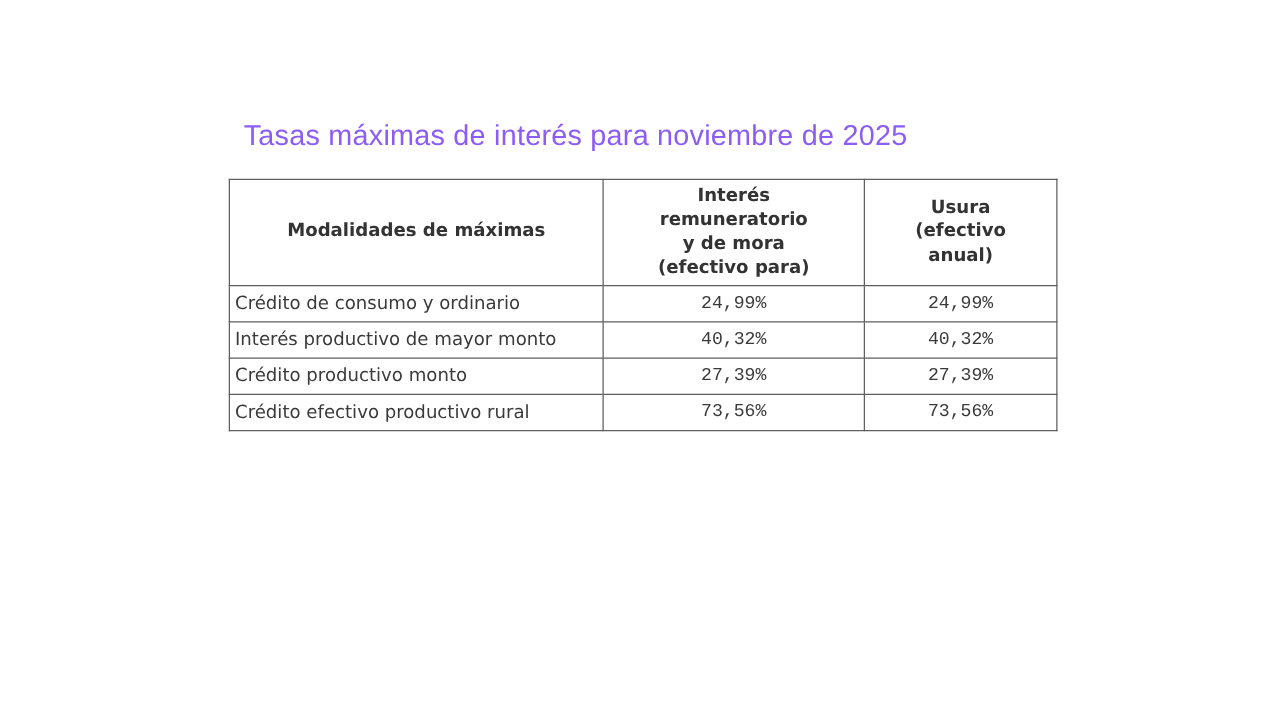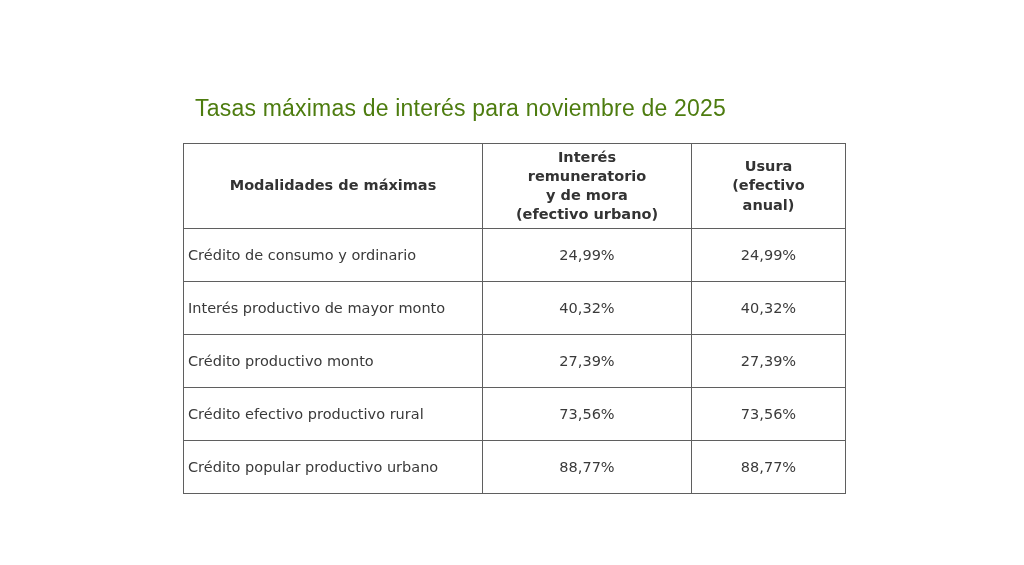--- a/index.html
+++ b/index.html
@@ -16,21 +16,21 @@
     height: 565px;
     background: #ffffff;
   }
   .page-title {
     position: absolute;
     left: 195px;
     top: 95px;
     font-family: "Liberation Sans", sans-serif;
     font-size: 23px;
     font-weight: 400;
-    color: #4d7c0f;
+    color: #8b5cf6;
     letter-spacing: 0.2px;
     white-space: nowrap;
   }
   table.rates {
     position: absolute;
     left: 183px;
     top: 143px;
     width: 662px;
     border-collapse: collapse;
     table-layout: fixed;
@@ -49,30 +49,31 @@
     height: 85px;
     line-height: 1.32;
     white-space: pre-line;
     color: #333333;
   }
   col.c1 { width: 299px; }
   col.c2 { width: 209px; }
   col.c3 { width: 154px; }
   table.rates td {
     height: 28px;
-    padding: 18px 4px;
+    padding: 6px 4px;
     vertical-align: middle;
   }
   td.modality {
     text-align: left;
     padding-left: 9px;
     white-space: nowrap;
   }
   td.rate {
     text-align: center;
+    font-family: Liberation Mono, monospace;
   }
 </style>
 </head>
 <body>
 
 <div class="stage">
 
   <div class="page-title">Tasas máximas de interés para noviembre de 2025</div>
 
   <table class="rates">
@@ -80,21 +81,21 @@
       <col class="c1">
       <col class="c2">
       <col class="c3">
     </colgroup>
     <thead>
       <tr>
         <th>Modalidades de máximas</th>
         <th>Interés
 remuneratorio
 y de mora
-(efectivo urbano)</th>
+(efectivo para)</th>
         <th>Usura
 (efectivo
 anual)</th>
       </tr>
     </thead>
     <tbody>
       <tr>
         <td class="modality">Crédito de consumo y ordinario</td>
         <td class="rate">24,99%</td>
         <td class="rate">24,99%</td>
@@ -107,21 +108,16 @@
       <tr>
         <td class="modality">Crédito productivo monto</td>
         <td class="rate">27,39%</td>
         <td class="rate">27,39%</td>
       </tr>
       <tr>
         <td class="modality">Crédito efectivo productivo rural</td>
         <td class="rate">73,56%</td>
         <td class="rate">73,56%</td>
       </tr>
-      <tr>
-        <td class="modality">Crédito popular productivo urbano</td>
-        <td class="rate">88,77%</td>
-        <td class="rate">88,77%</td>
-      </tr>
     </tbody>
   </table>
 
 </div>
 
 </body></html>

